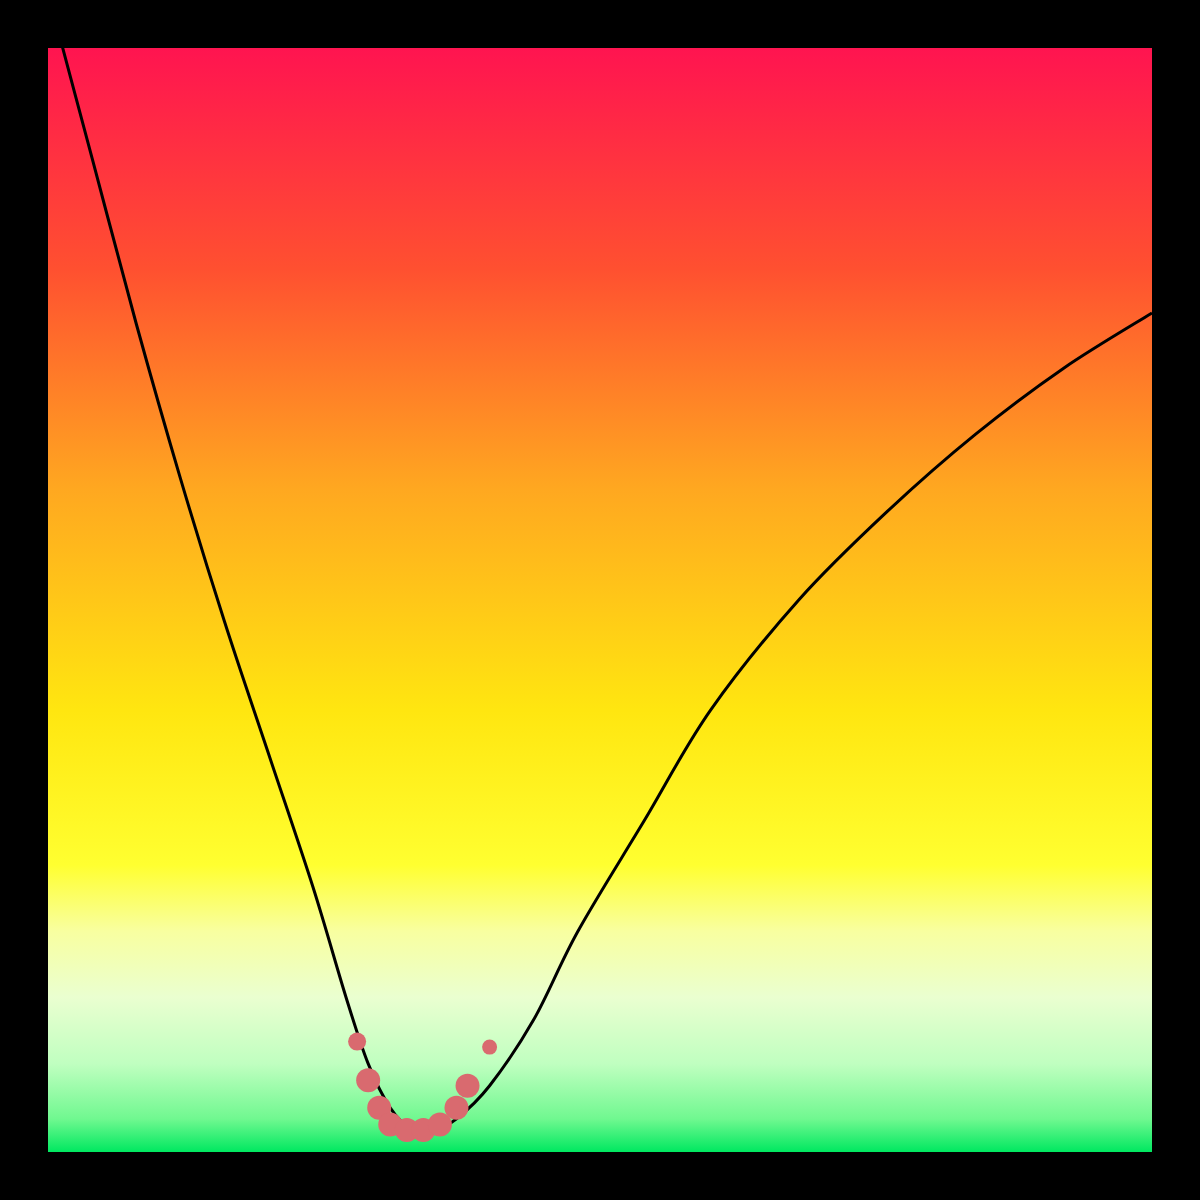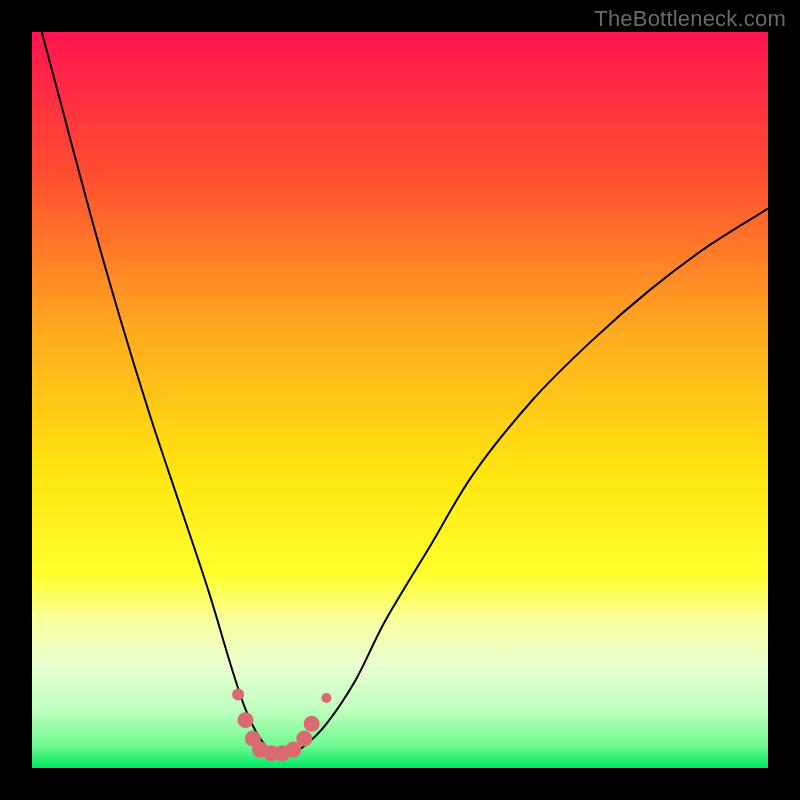--- a/index.html
+++ b/index.html
@@ -54,14 +54,13 @@
         <circle cx="220.79999999999998" cy="706.56" r="8" fill="#d96a6f"></circle>
         <circle cx="228.16" cy="717.6" r="8" fill="#d96a6f"></circle>
         <circle cx="239.20000000000002" cy="721.28" r="8" fill="#d96a6f"></circle>
         <circle cx="250.24" cy="721.28" r="8" fill="#d96a6f"></circle>
         <circle cx="261.28" cy="717.6" r="8" fill="#d96a6f"></circle>
         <circle cx="272.32" cy="706.56" r="8" fill="#d96a6f"></circle>
         <circle cx="279.68" cy="691.84" r="8" fill="#d96a6f"></circle>
         <circle cx="294.40000000000003" cy="666.08" r="5" fill="#d96a6f"></circle>
       </svg>
   </div>
-  <div class="watermark">TheBottleneck.com</div>
 </div>
 
 </body></html>

